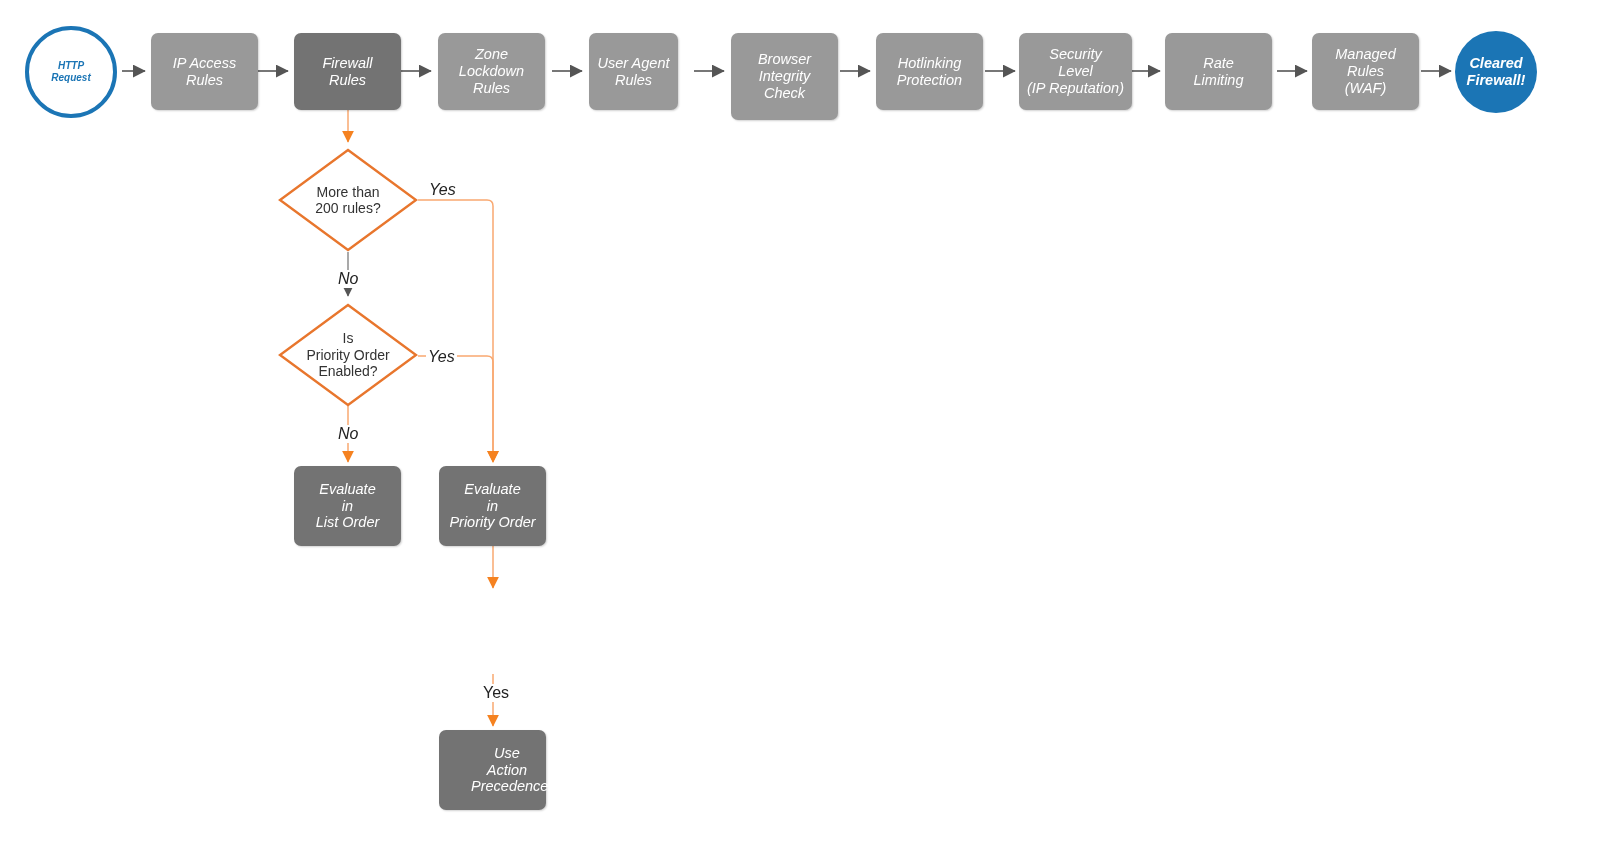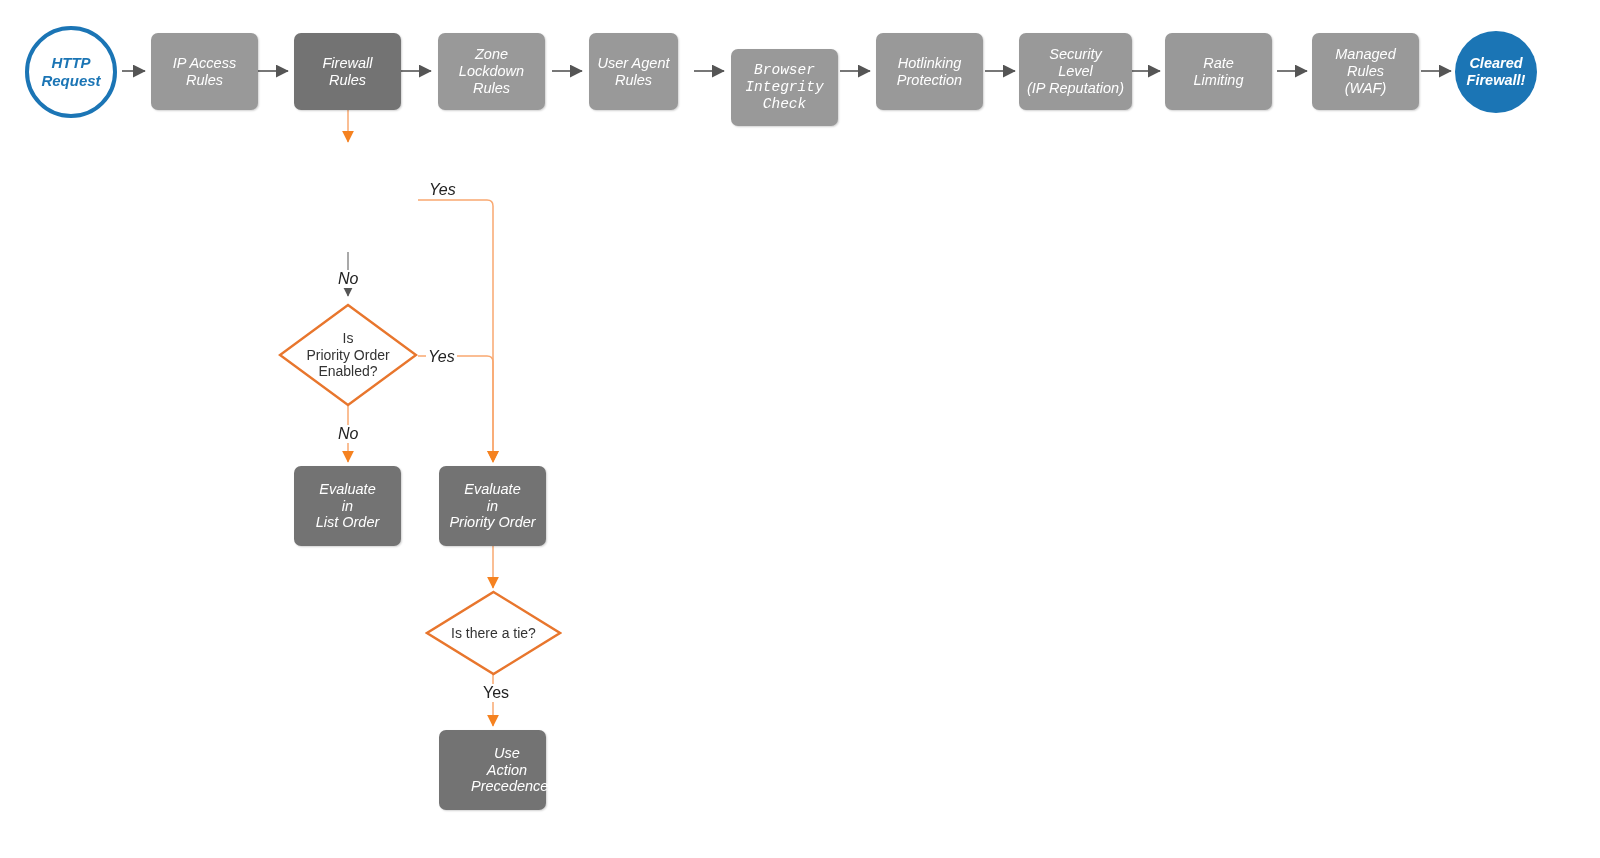--- a/index.html
+++ b/index.html
@@ -59,21 +59,21 @@
     font-size: 14.5px;
     box-shadow: 1px 1px 2px rgba(0,0,0,0.18);
   }
   .circle-open {
     border: 4px solid #1b75b5;
     border-radius: 50%;
     background: #ffffff;
     color: #1b75b5;
     font-style: italic;
     font-weight: bold;
-    font-size: 15px;
+    font-size: 10px;
   }
   .circle-solid {
     border-radius: 50%;
     background: #1b75b5;
     color: #ffffff;
     font-style: italic;
     font-weight: bold;
     font-size: 14.5px;
   }
   .diamond {
@@ -170,21 +170,21 @@
     <span class="lbl" style="white-space:pre-line;">Zone
 Lockdown
 Rules</span>
   </div>
 
   <div class="node rect gray" style="left:589px; top:33px; width:89px; height:77px;">
     <span class="lbl" style="white-space:pre-line;">User Agent
 Rules</span>
   </div>
 
-  <div class="node rect gray" style="left:731px; top:49px; width:107px; height:77px;font-family:Liberation Mono, monospace;">
+  <div class="node rect gray" style="left:731px; top:33px; width:107px; height:87px;">
     <span class="lbl" style="white-space:pre-line;">Browser
 Integrity
 Check</span>
   </div>
 
   <div class="node rect gray" style="left:1019px; top:33px; width:113px; height:77px;">
     <span class="lbl" style="white-space:pre-line;">Security
 Level
 (IP Reputation)</span>
   </div>
@@ -203,36 +203,37 @@
     <span class="lbl" style="white-space:pre-line;">Managed
 Rules
 (WAF)</span>
   </div>
 
   <div class="node circle-solid" style="left:1455px; top:31px; width:82px; height:82px;">
     <span class="lbl" style="white-space:pre-line;">Cleared
 Firewall!</span>
   </div>
 
+  <div class="node diamond" style="left:278px; top:148px; width:140px; height:104px;">
+    <svg class="dshape" viewBox="0 0 140 104" preserveAspectRatio="none">
+      <polygon points="70,2 138,52 70,102 2,52" fill="#ffffff" stroke="#e8762d" stroke-width="2.4"></polygon>
+    </svg>
+    <span class="dtext" style="white-space:pre-line;">More than
+200 rules?</span>
+  </div>
 
   <div class="node diamond" style="left:278px; top:303px; width:140px; height:104px;">
     <svg class="dshape" viewBox="0 0 140 104" preserveAspectRatio="none">
       <polygon points="70,2 138,52 70,102 2,52" fill="#ffffff" stroke="#e8762d" stroke-width="2.4"></polygon>
     </svg>
     <span class="dtext" style="white-space:pre-line;">Is
 Priority Order
 Enabled?</span>
   </div>
 
-  <div class="node diamond" style="left:425px; top:590px; width:137px; height:86px;">
-    <svg class="dshape" viewBox="0 0 137 86" preserveAspectRatio="none">
-      <polygon points="68.5,2 135,43 68.5,84 2,43" fill="#ffffff" stroke="#e8762d" stroke-width="2.4"></polygon>
-    </svg>
-    <span class="dtext" style="white-space:pre-line;">Is there a tie?</span>
-  </div>
 
   <div class="node rect orange" style="left:294px; top:466px; width:107px; height:80px;">
     <span class="lbl" style="white-space:pre-line;">Evaluate
 in
 List Order</span>
   </div>
 
   <div class="node rect orange" style="left:439px; top:466px; width:107px; height:80px;">
     <span class="lbl" style="white-space:pre-line;">Evaluate
 in

